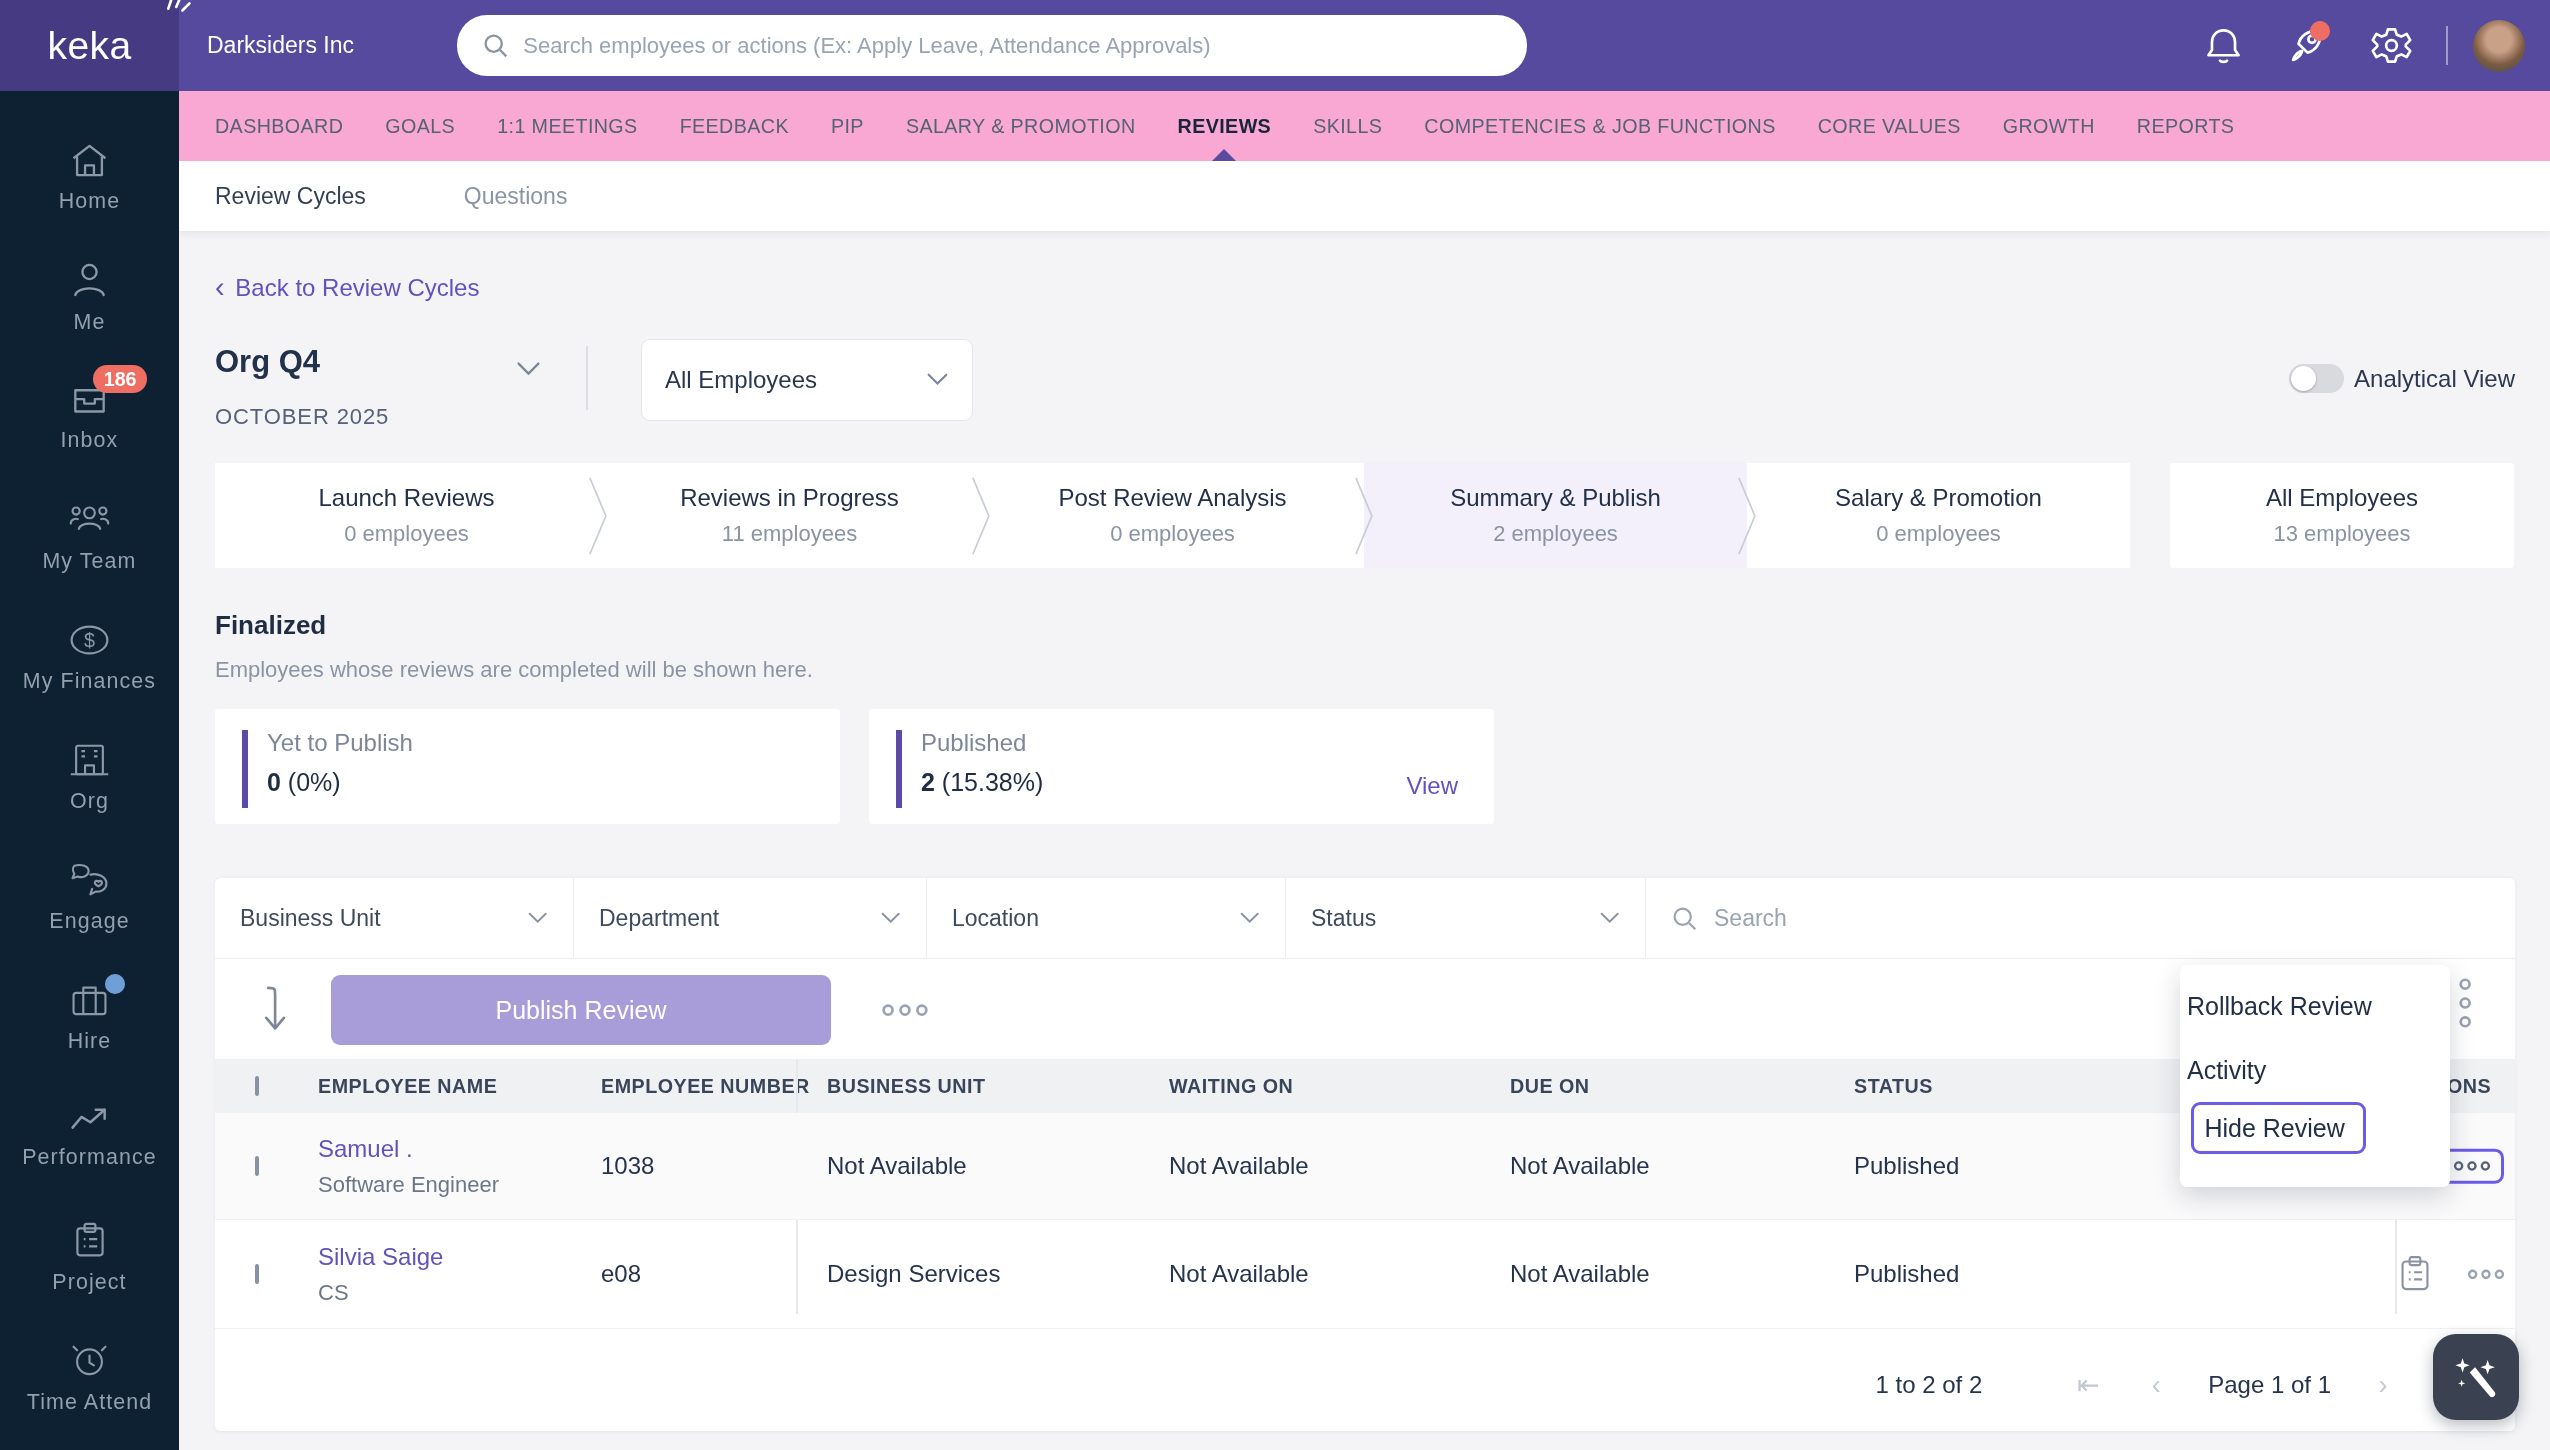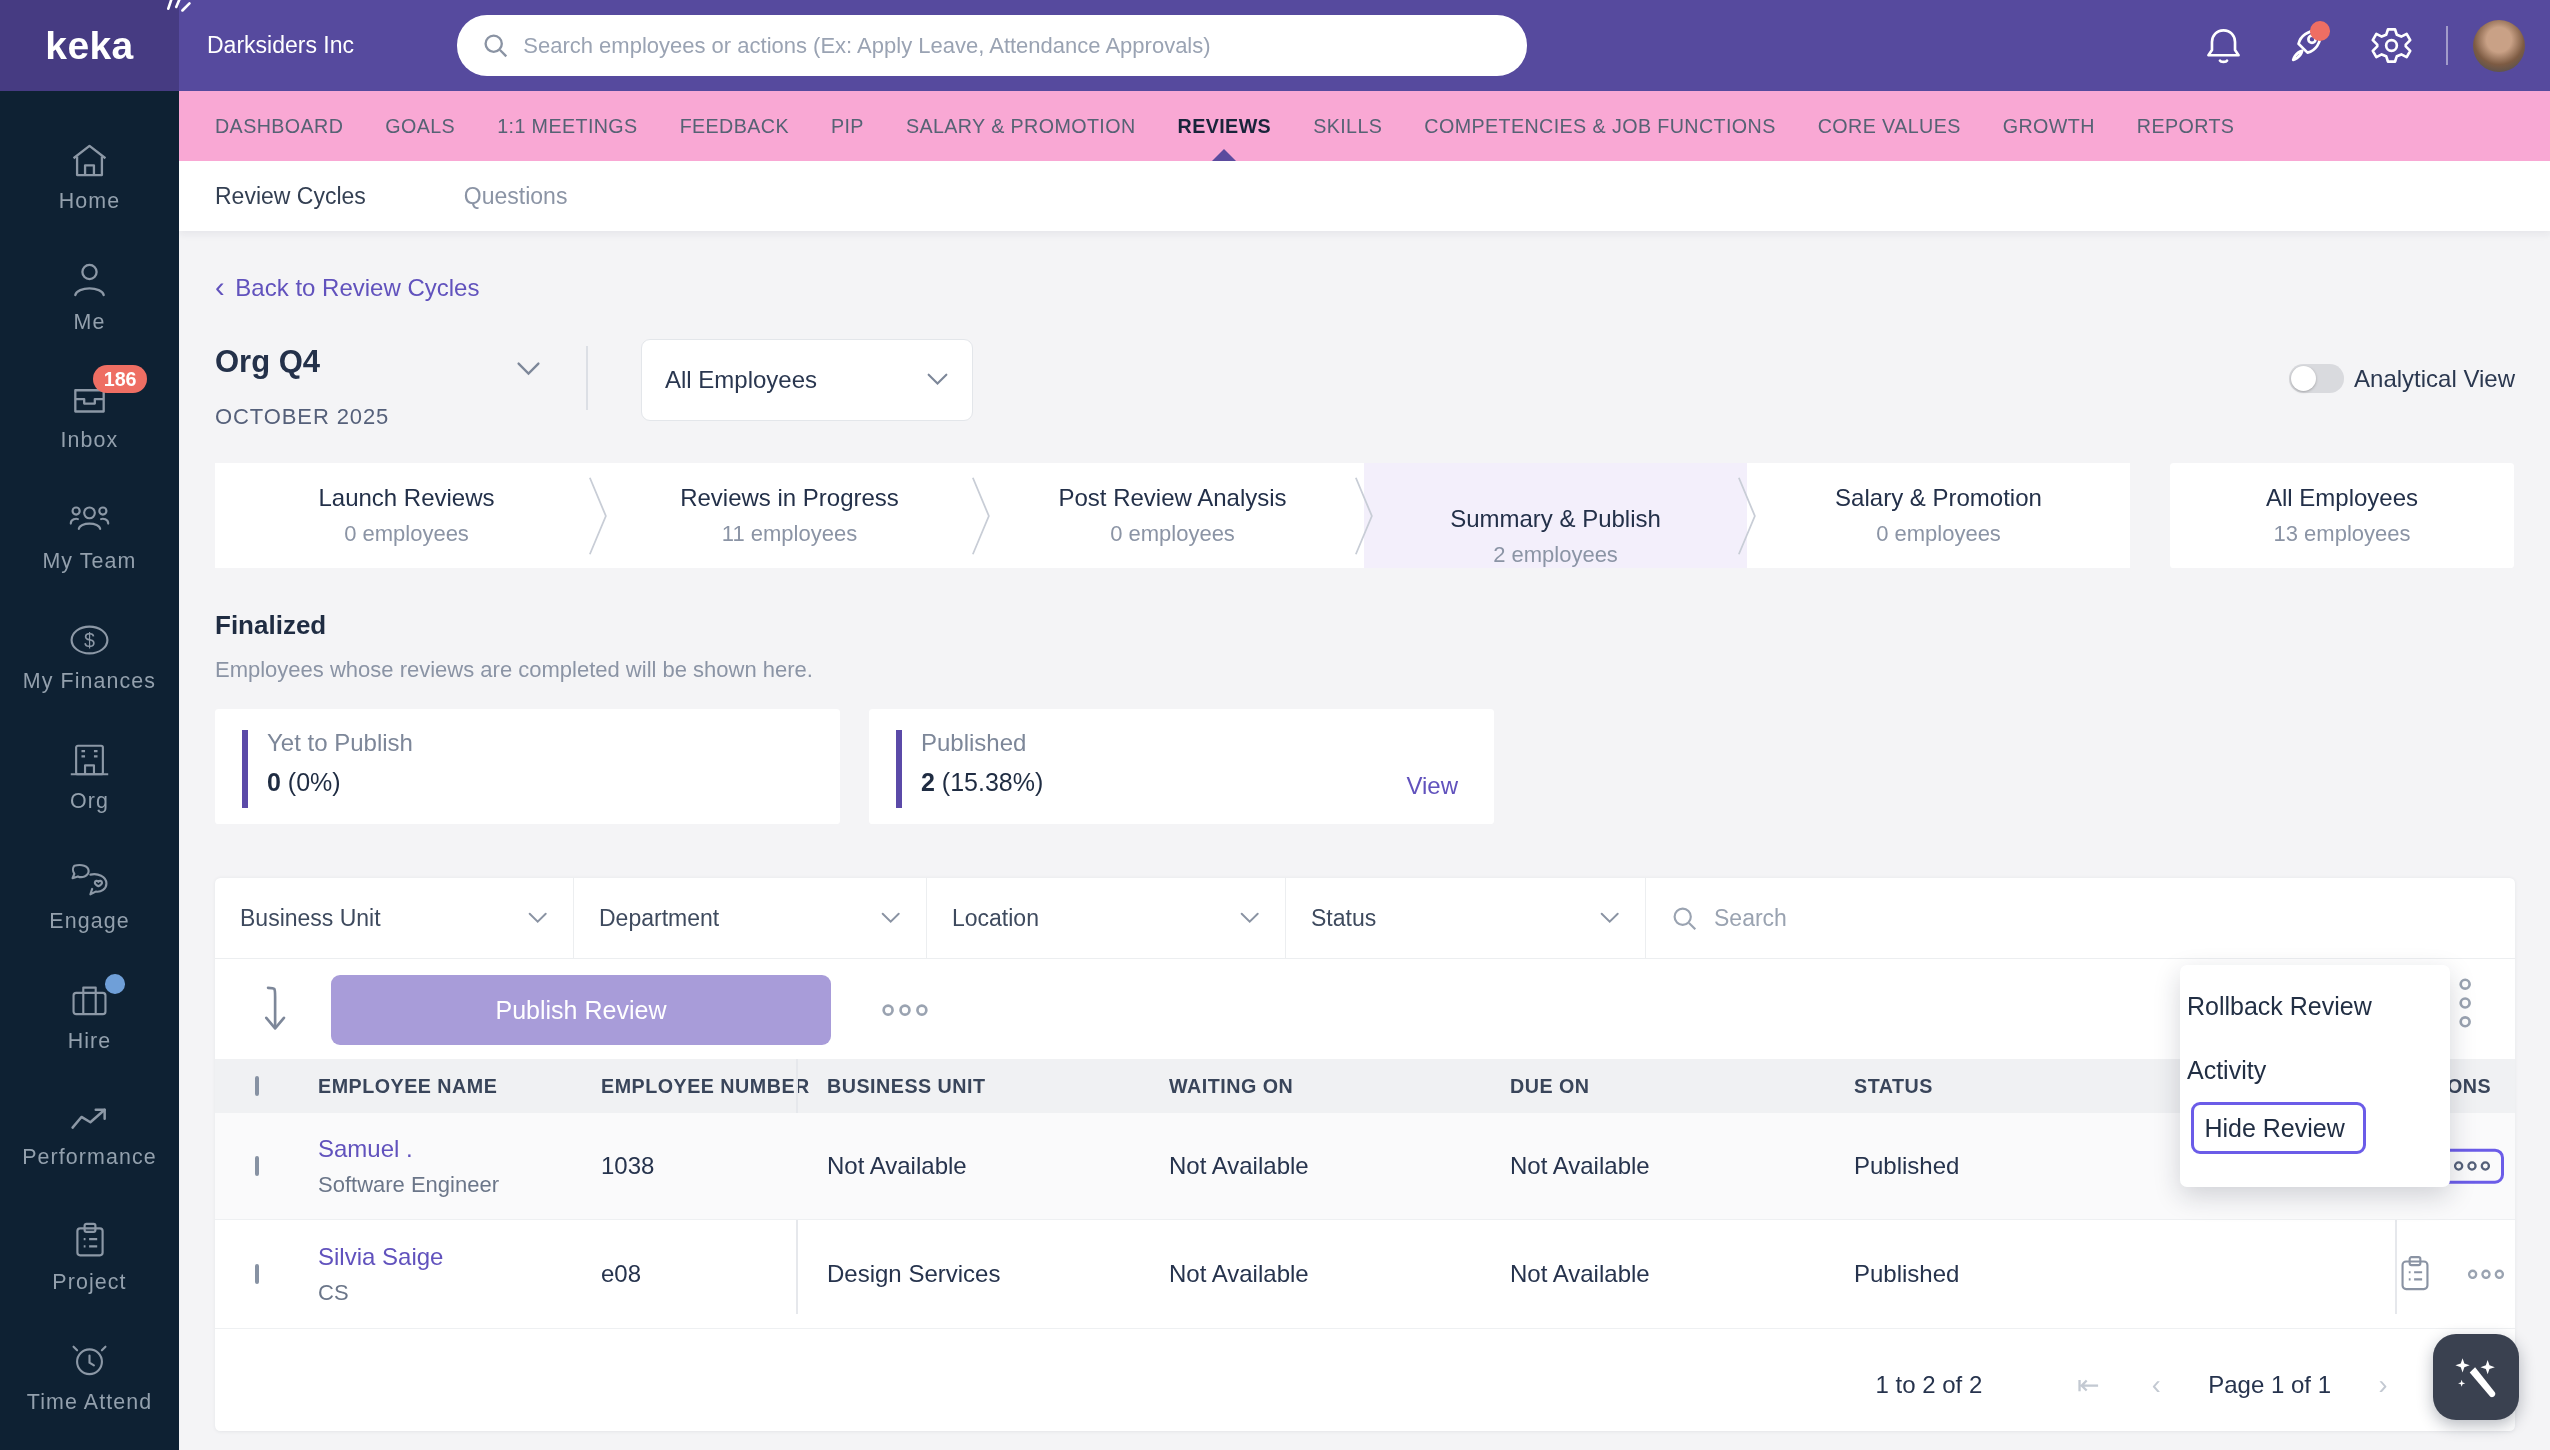--- a/index.html
+++ b/index.html
@@ -3,21 +3,21 @@
 <meta charset="utf-8">
 <style>
   * { margin:0; padding:0; box-sizing:border-box; }
   html,body { width:2550px; height:1451px; }
   body { font-family:"Liberation Sans", sans-serif; background:#f4f4f6; color:#26334d; overflow:hidden; }
   .app { position:relative; width:2550px; height:1451px; }
 
   
   .topbar { position:absolute; left:0; top:0; width:2550px; height:91px; background:#564a9e; z-index:30; }
   .logo-block { position:absolute; left:0; top:0; width:179px; height:91px; background:#463b82; display:flex; align-items:center; justify-content:center; }
-  .logo-text { color:#fff; font-size:39px; font-weight:700; letter-spacing:0.4px; position:relative; }
+  .logo-text { color:#fff; font-size:39px; font-weight:400; letter-spacing:0.4px; position:relative; }
   .logo-sparks { position:absolute; top:-10.7px; right:-14.3px; }
   .company { position:absolute; left:207px; top:0; height:91px; display:flex; align-items:center; color:#fff; font-size:23px; }
   .search-pill { position:absolute; left:457px; top:15px; width:1070px; height:61px; background:#fff; border-radius:30px; display:flex; align-items:center; padding:0 25px; gap:14.3px; }
   .search-pill input { border:none; outline:none; flex:1; font-size:22px; color:#3a4558; font-family:inherit; }
   .search-pill input::placeholder { color:#9aa3b3; }
   .top-icons { position:absolute; right:0; top:0; height:91px; display:flex; align-items:center; }
   .top-ic { position:relative; width:84px; height:91px; display:flex; align-items:center; justify-content:center; cursor:pointer; }
   .top-ic svg { stroke:#fff; }
   .notif-dot { position:absolute; top:21.4px; right:19.7px; width:19.7px; height:19.7px; border-radius:50%; background:#ee6e63; }
   .top-divider { width:1.8px; height:39px; background:rgba(255,255,255,.45); margin:0 12.5px; }
@@ -55,21 +55,21 @@
   .employee-select .sel-label { font-size:24px; color:#2a3750; }
 
   .analytic { position:absolute; right:36px; top:134px; display:flex; align-items:center; gap:10px; }
   .toggle { width:55px; height:29px; border-radius:14.3px; background:#d9dade; position:relative; cursor:pointer; }
   .toggle .knob { position:absolute; left:1.8px; top:1.8px; width:25px; height:25px; border-radius:50%; background:#fff; box-shadow:0 0.9px 2.7px rgba(0,0,0,.25); }
   .analytic-label { font-size:24px; color:#2b3850; }
 
   
   .stepper { position:absolute; left:36px; top:233px; width:2300px; height:105px; display:flex; }
   .step { width:383px; height:105px; background:#fff; display:flex; flex-direction:column; align-items:center; justify-content:center; gap:9px; position:relative; cursor:pointer; }
-  .step.active { background:#f3effb;justify-content:flex-end; }
+  .step.active { background:#f3effb; }
   .step.detached { margin-left:40px; border-radius:3.6px; width:344px; }
   .step-title { font-size:24px; color:#233049; }
   .step-sub { font-size:22px; color:#8b94a5; }
   .step-chev { position:absolute; right:-9.8px; top:12.5px; z-index:2; }
 
   .section-title { position:absolute; left:36px; top:380px; font-size:26px; font-weight:700; color:#1f2c42; }
   .section-sub { position:absolute; left:36px; top:427px; font-size:22px; color:#8b94a5; }
 
   
   .stat-card { position:absolute; top:479px; width:625px; height:115px; background:#fff; border-radius:3.6px; }

